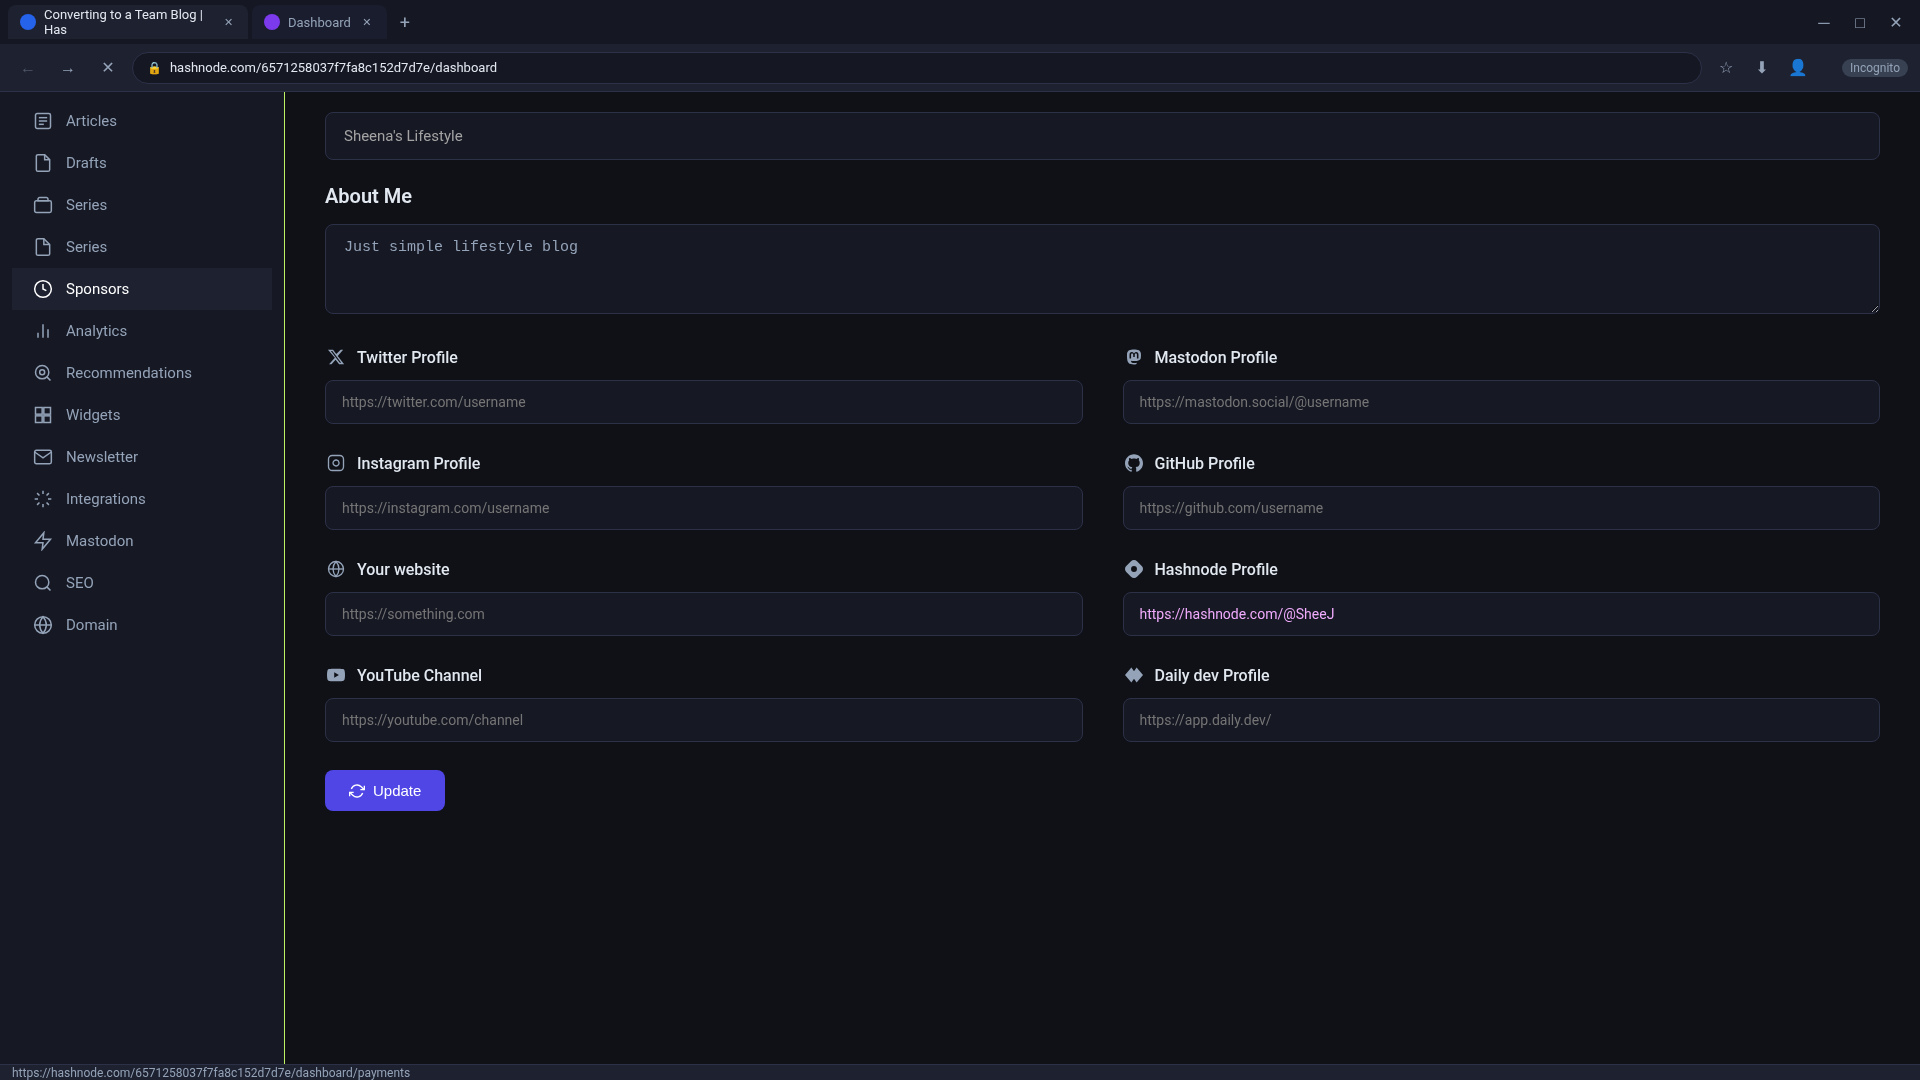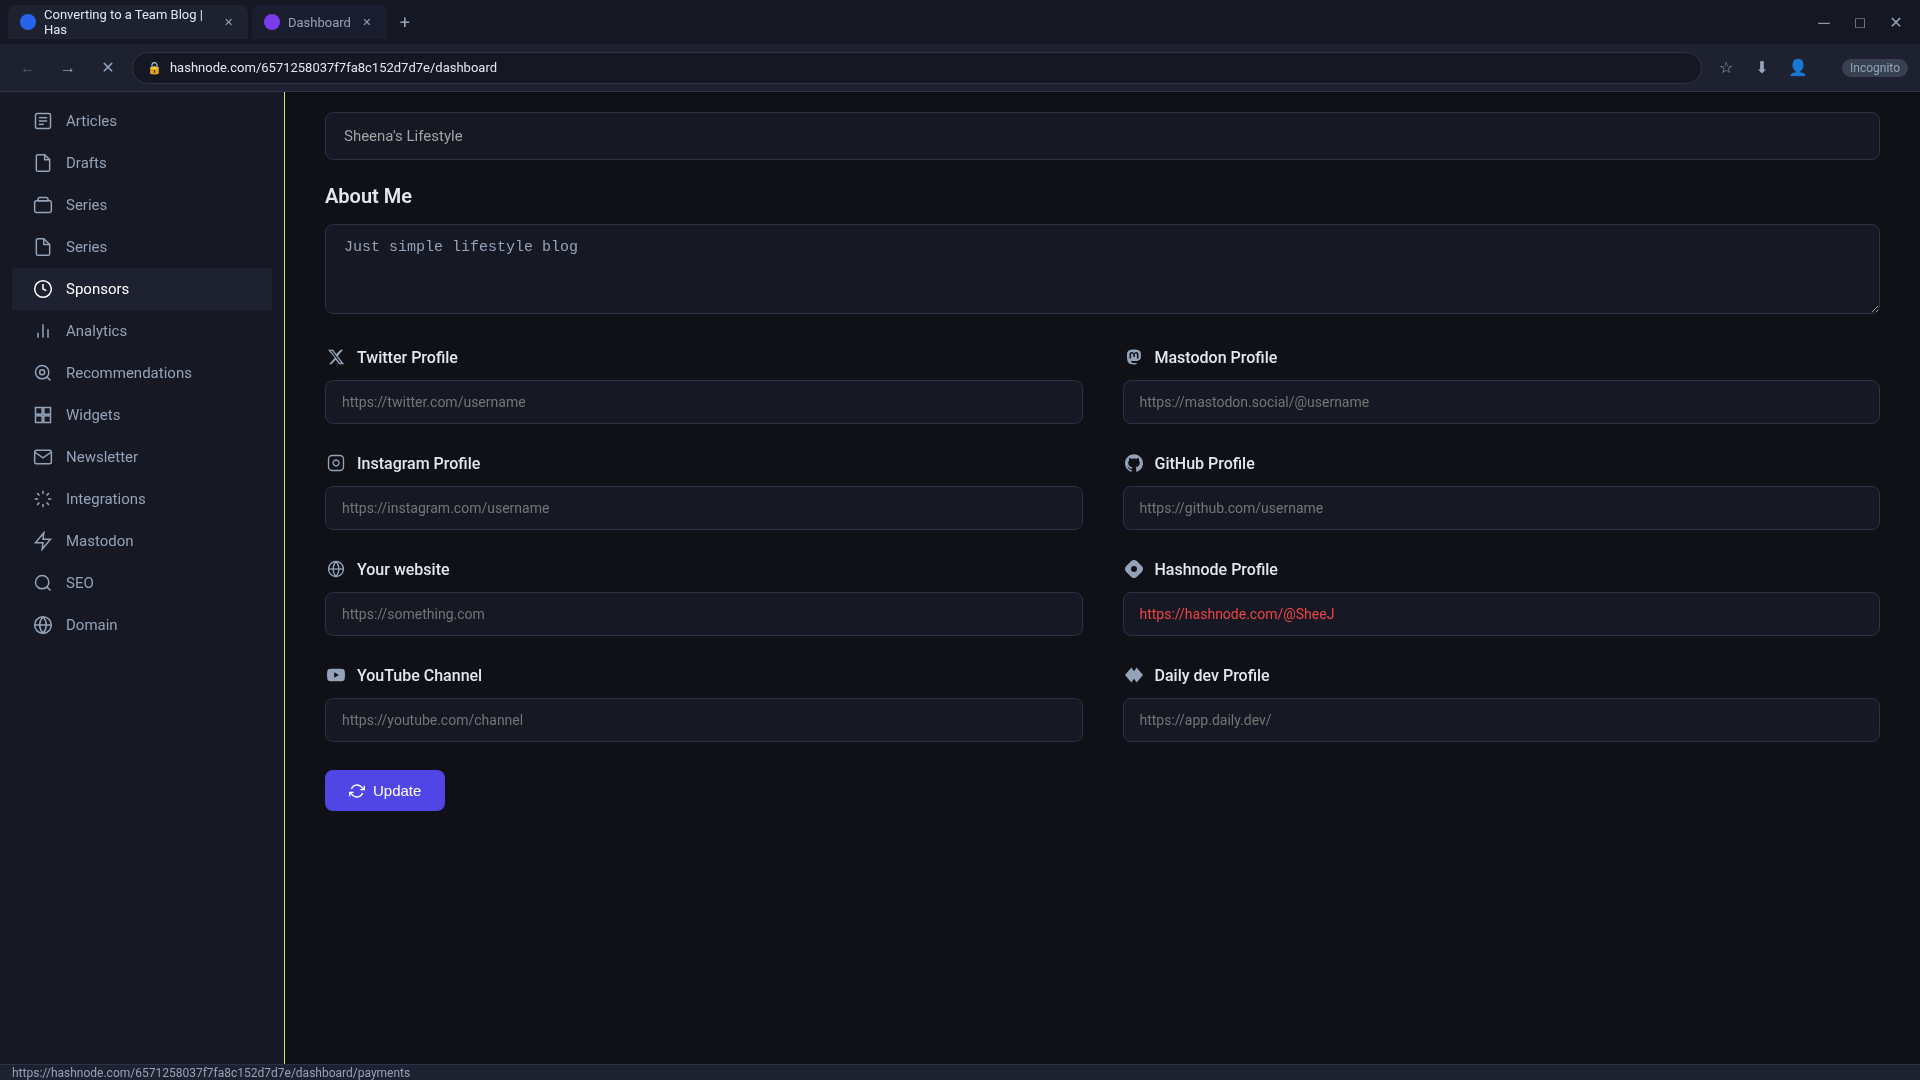--- a/index.html
+++ b/index.html
@@ -235,21 +235,21 @@
       width: 100%;
       background: #161824;
       border: 1px solid #2d3148;
       border-radius: 8px;
       padding: 13px 16px;
       font-size: 14px;
       color: #0ea5e9;
       font-family: inherit;
       outline: none;
     }
-    .social-input.has-value { color: #ef4444; }
+    .social-input.has-value { color: #f0abfc; }
 
     .update-btn {
       display: flex;
       align-items: center;
       gap: 8px;
       background: #4f46e5;
       color: #ffffff;
       border: none;
       border-radius: 8px;
       padding: 12px 24px;

